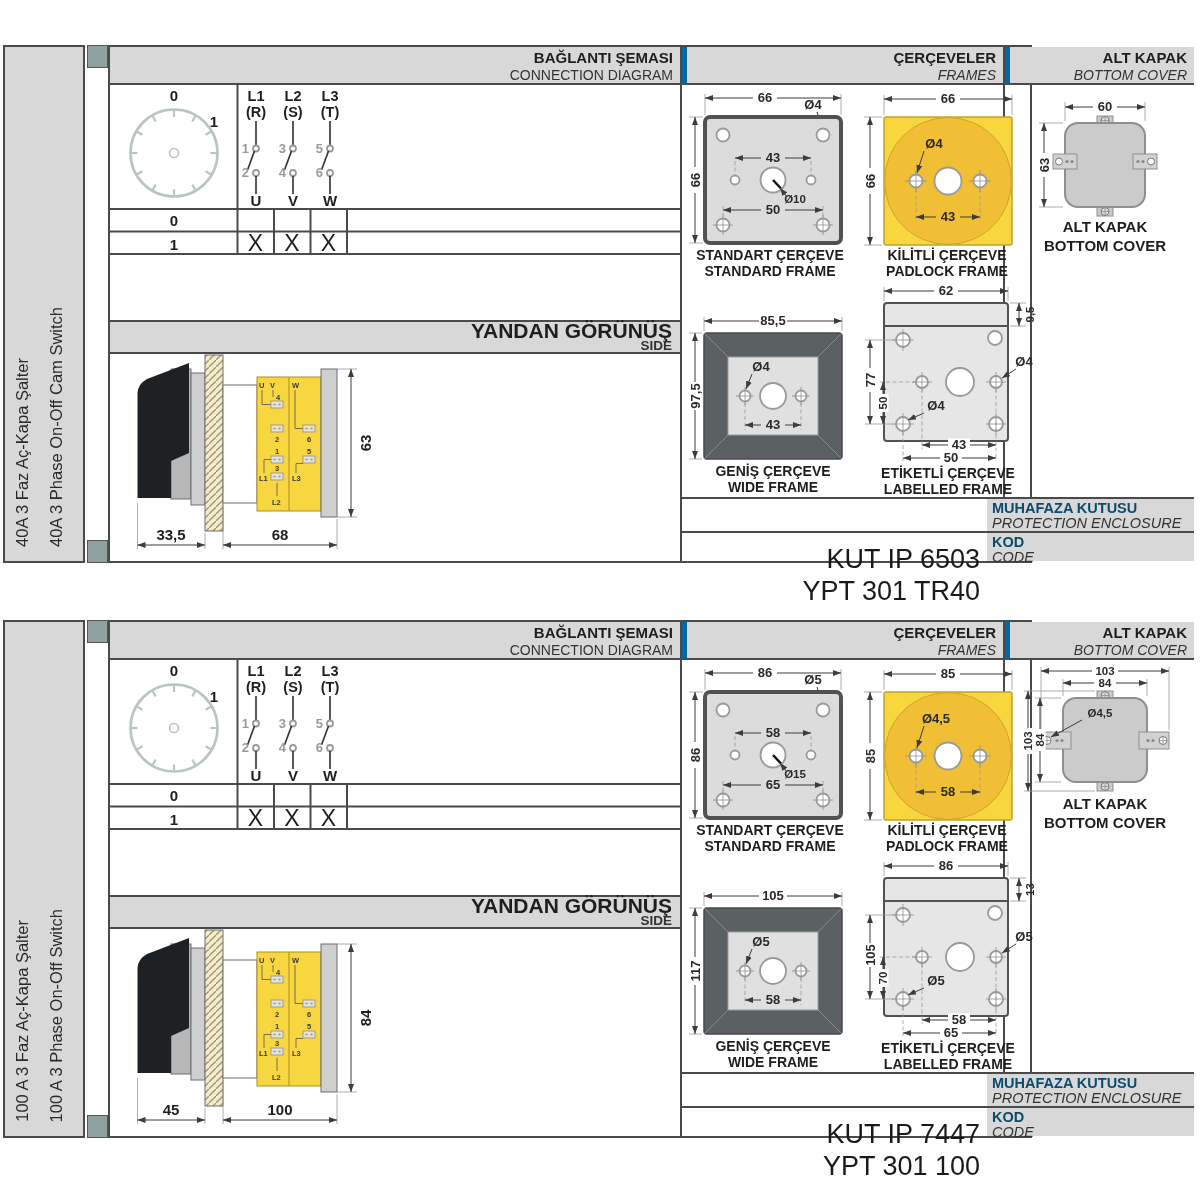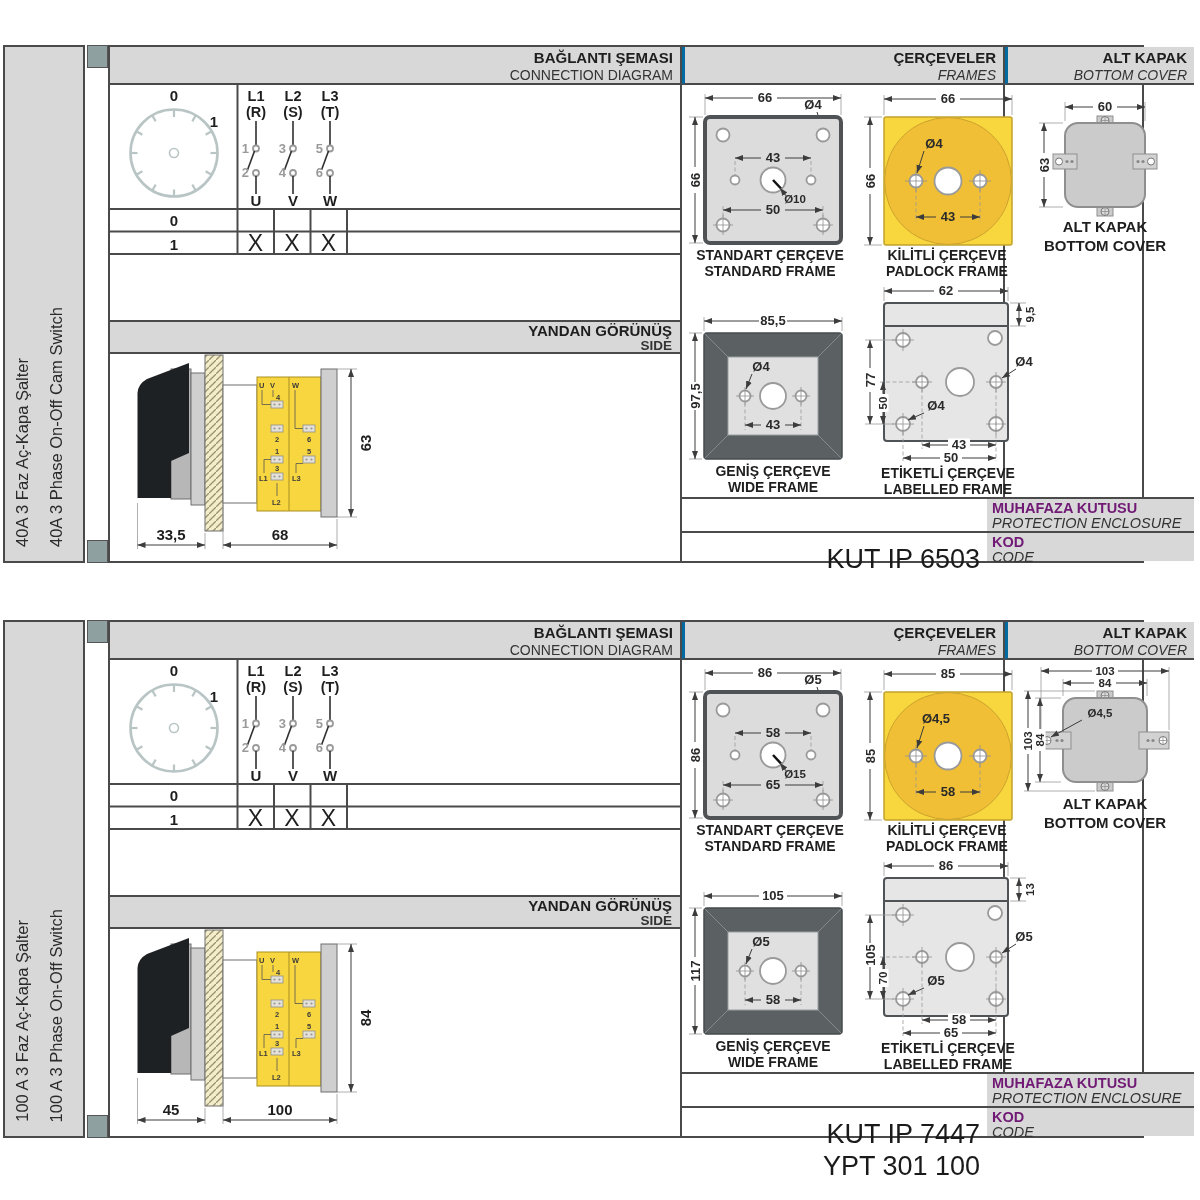--- a/index.html
+++ b/index.html
@@ -7,41 +7,41 @@
         font-family:"Liberation Sans",sans-serif;overflow:hidden;}
   .panel{position:absolute;left:0;width:1200px;height:518px;}
   .sidebar{position:absolute;left:3px;top:0;width:82px;height:518px;background:#d8d8d8;
            border:2px solid #4a4a4a;box-sizing:border-box;}
   .vlabel{position:absolute;bottom:14px;writing-mode:vertical-rl;transform:rotate(180deg);
           font-size:16.5px;color:#2b2b2b;white-space:nowrap;}
   .vlabel.tr{left:8px}.vlabel.en{left:42px}
   .csq{position:absolute;left:87px;width:21px;height:23px;background:#8fa0a0;
        border:1px solid #555;box-sizing:border-box;}
   .csq.t{top:0}.csq.b{top:495px}
-  .main{position:absolute;left:108px;top:0;width:1036px;height:518px;background:#fff;
+  .main{position:absolute;left:108px;top:0;width:924px;height:518px;background:#fff;
         border:2px solid #4a4a4a;box-sizing:border-box;}
   .hdr{position:absolute;top:0;height:38px;background:#d8d8d8;border-bottom:2px solid #4a4a4a;
        box-sizing:border-box;text-align:right;padding:2px 7px 0 0;}
   .hdr .t1{font-size:15px;font-weight:bold;color:#1e1e1e;line-height:18px;}
   .hdr .t2{font-size:14px;color:#333;line-height:16px;}
   .it{font-style:italic;}
-  .bl{border-left:5px solid #0369a1;}
+  .bl{border-left:7px solid #0369a1;}
   .vdiv{position:absolute;width:2px;background:#4a4a4a;top:0;}
   .sstrip{position:absolute;left:0;top:273px;width:570px;height:34px;background:#d8d8d8;
           border-top:2px solid #4a4a4a;border-bottom:2px solid #4a4a4a;box-sizing:border-box;
           text-align:right;padding:0 8px 0 0;}
-  .sstrip .t1{font-size:15px;font-weight:bold;color:#1e1e1e;line-height:17px;}
+  .sstrip .t1{font-size:21px;font-weight:bold;color:#1e1e1e;line-height:17px;}
   .sstrip .t2{font-size:13.5px;color:#333;line-height:14px;font-weight:bold;}
   .cap{position:absolute;text-align:center;font-weight:bold;font-size:14px;line-height:16px;color:#1e1e1e;}
   .crow{position:absolute;left:570px;width:514px;border-top:2px solid #4a4a4a;box-sizing:border-box;}
   .cval{position:absolute;left:0;top:0;width:307px;height:100%;display:flex;align-items:center;
         justify-content:flex-end;padding-right:7px;box-sizing:border-box;font-size:27px;color:#1a1a1a;margin-top:44px;}
   .clbl{position:absolute;left:307px;right:0;top:0;height:100%;background:#d8d8d8;
         padding:1px 0 0 5px;box-sizing:border-box;}
-  .clbl .t1{font-weight:bold;font-size:14.5px;color:#701a75;line-height:16px;}
+  .clbl .t1{font-weight:bold;font-size:14.5px;color:#0c4a6e;line-height:16px;}
   .clbl .t2{font-style:italic;font-size:14.5px;color:#333;line-height:15px;}
   svg{position:absolute;overflow:visible;}
   svg text{font-family:"Liberation Sans",sans-serif;}
   .dim{font-size:13px;font-weight:600;fill:#2a2a2a;text-anchor:middle;}
   .dimS{font-size:11.5px;font-weight:600;fill:#2a2a2a;text-anchor:middle;}
   .dimB{font-size:15px;font-weight:bold;fill:#1e1e1e;text-anchor:middle;}
   .dl{stroke:#3c3c3c;stroke-width:1;}
   .ext{stroke:#9a9a9a;stroke-width:0.8;}
   .exd{stroke:#9a9a9a;stroke-width:0.8;stroke-dasharray:4 2.5;}
   .tbl{stroke:#4a4a4a;stroke-width:2;}
@@ -442,20 +442,21 @@
     </div>
 
     <div class="crow" style="top:450px;height:34px">
       <div class="cval">KUT IP 6503</div>
       <div class="clbl">
         <div class="t1">MUHAFAZA KUTUSU</div>
         <div class="t2">PROTECTION ENCLOSURE</div>
       </div>
     </div>
     <div class="crow" style="top:484px;height:30px">
+      <div class="cval">YPT 301 TR40</div>
       <div class="clbl">
         <div class="t1">KOD</div>
         <div class="t2">CODE</div>
       </div>
     </div>
   </div>
 </section>
 
 <section class="panel" style="top:620px">
   <div class="sidebar">

